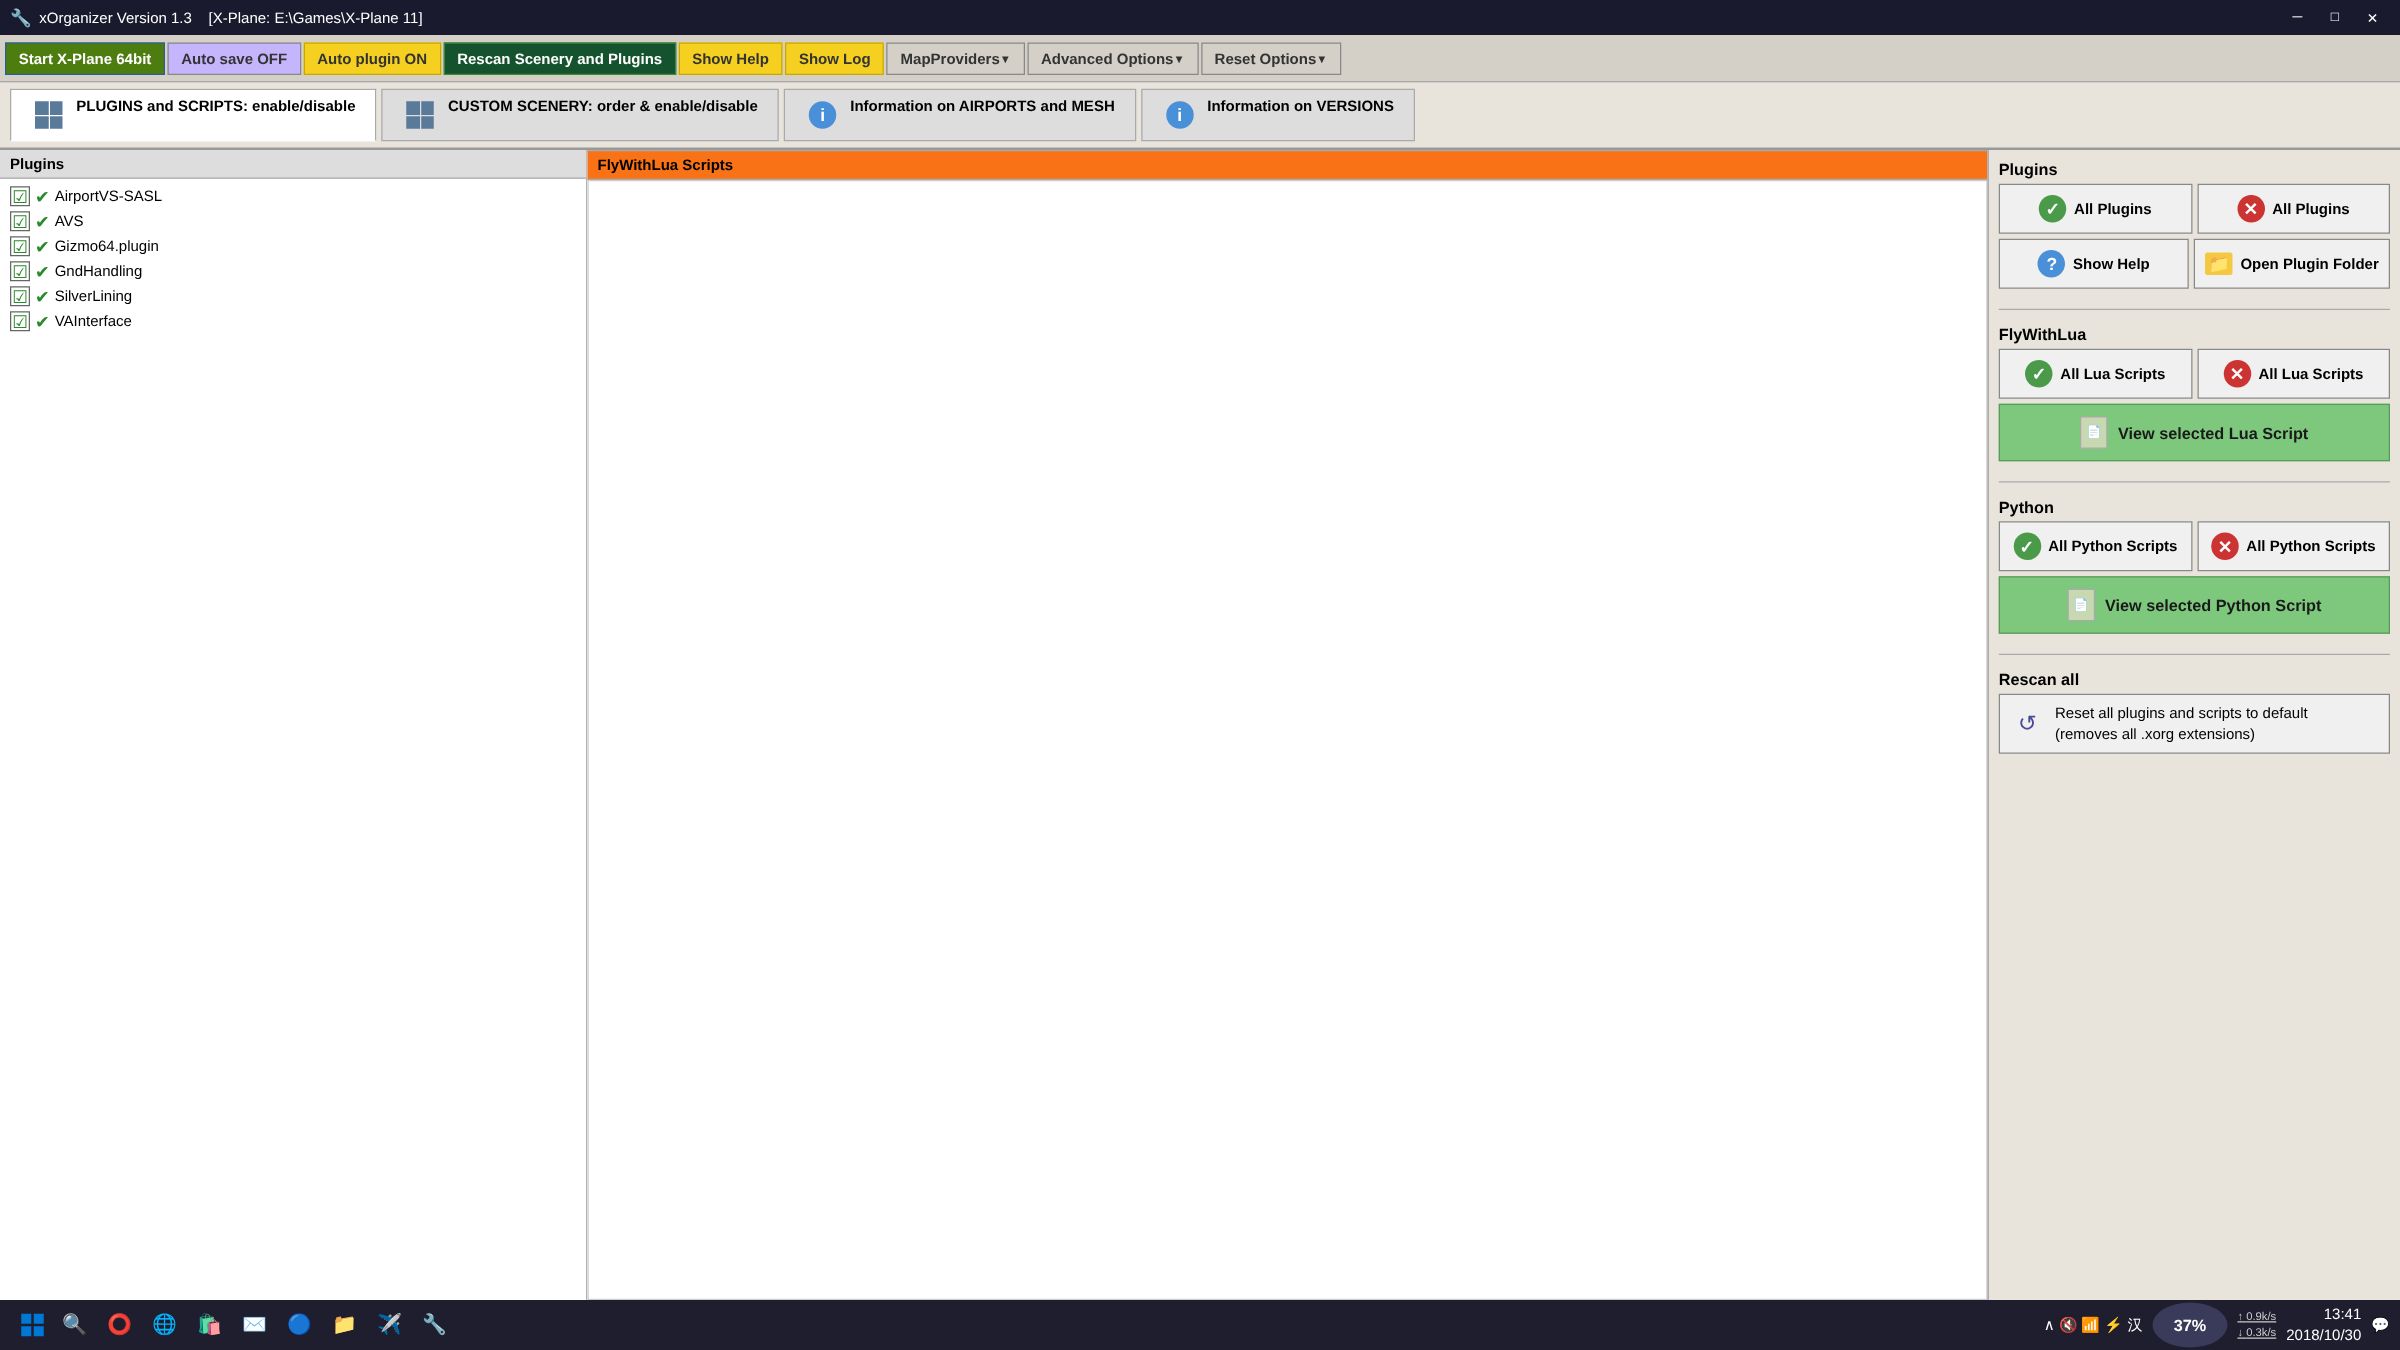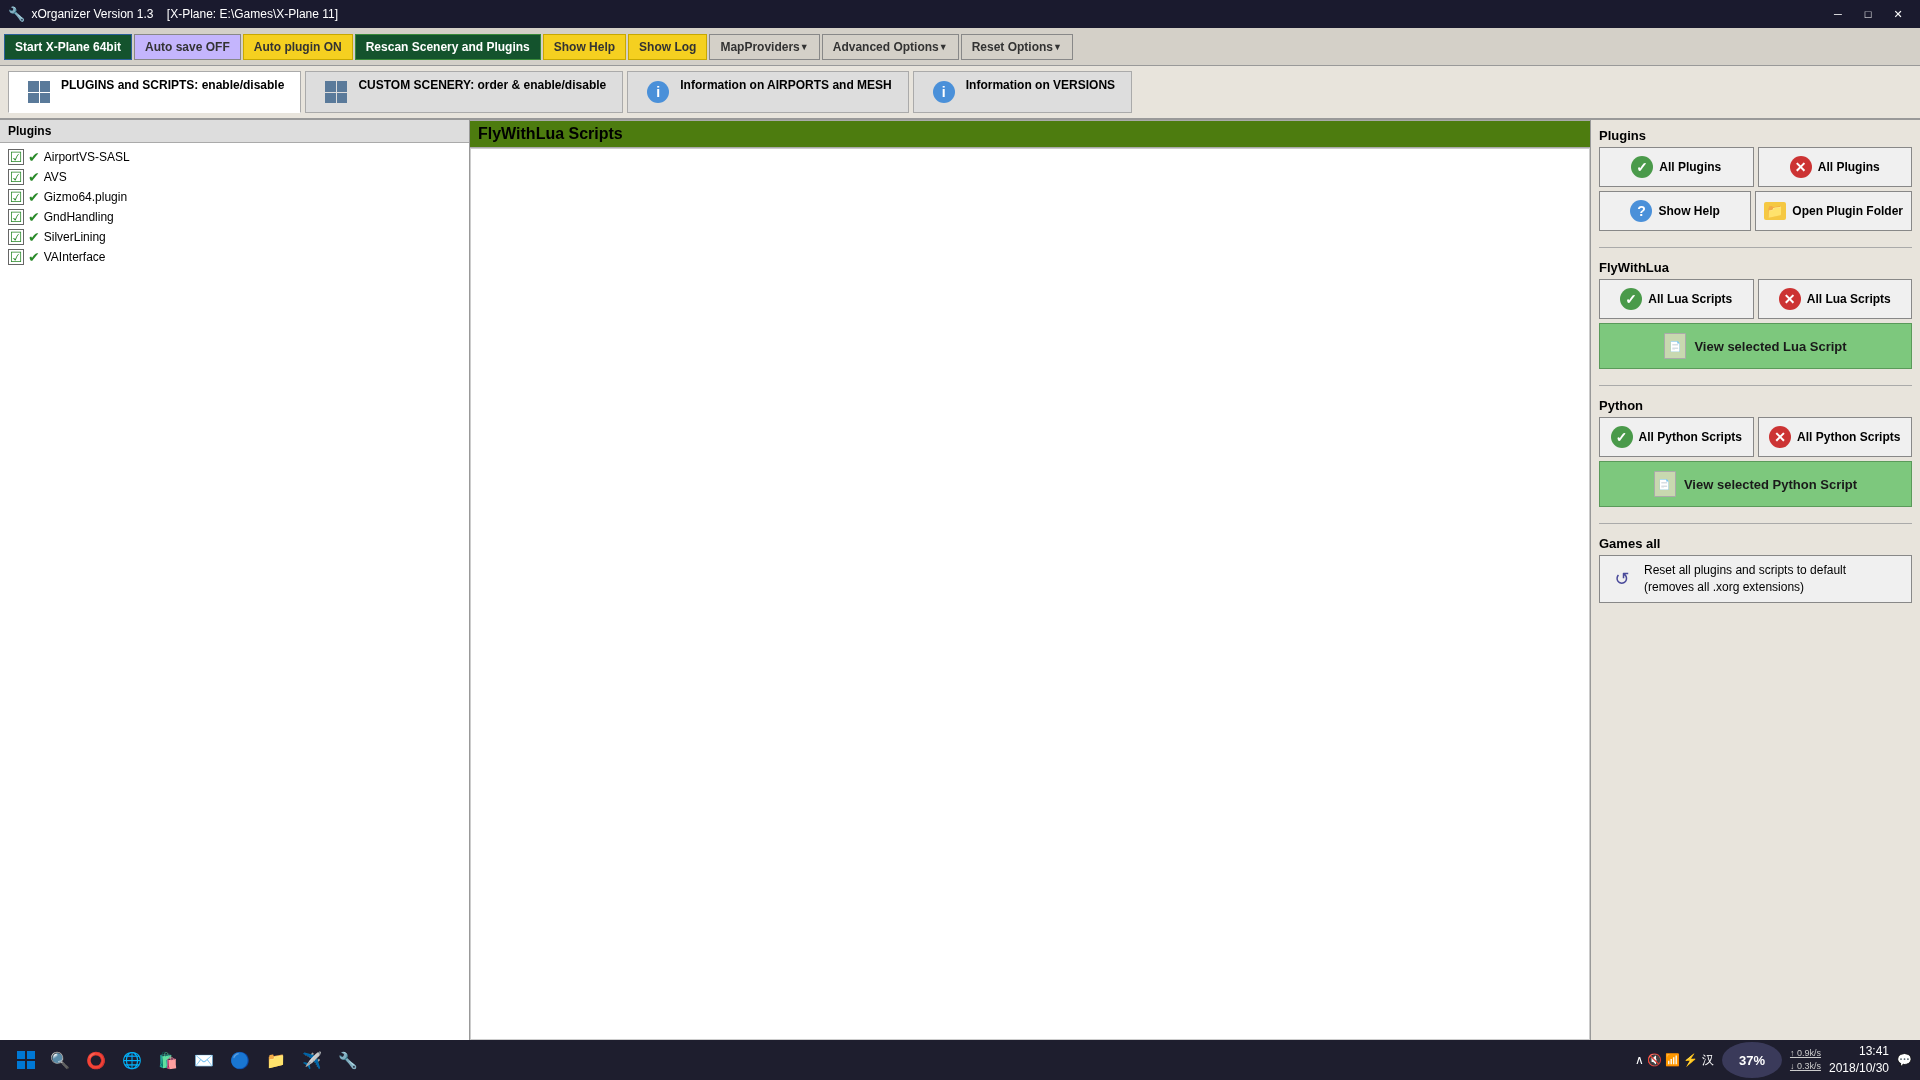--- a/index.html
+++ b/index.html
@@ -48,21 +48,21 @@
     .tb-btn {
       height: 26px;
       padding: 0 10px;
       border: 1px solid #888;
       cursor: pointer;
       font-size: 12px;
       font-weight: bold;
       display: flex; align-items: center;
       white-space: nowrap;
     }
-    .tb-btn-blue { background: #14532d; color: white; border-color: #2a6099; }
+    .tb-btn-blue { background: #4d7c0f; color: white; border-color: #2a6099; }
     .tb-btn-gray { background: #c4b5fd; color: #333; }
     .tb-btn-yellow { background: #f5d020; color: #333; border-color: #c8a800; }
     .tb-btn-green { background: #14532d; color: white; border-color: #3a8a3a; }
     .tb-btn-dropdown { background: #d4d0c8; color: #333; border-color: #888; }
     .tb-btn-dropdown::after { content: ' ▼'; font-size: 9px; }
 
     
     #navtabs {
       background: #e8e4dc;
       border-bottom: 2px solid #999;
@@ -145,24 +145,24 @@
       display: flex;
       flex-direction: column;
       background: #f8f8f8;
     }
     .script-section {
       flex: 1;
       display: flex;
       flex-direction: column;
     }
     .script-section-title {
-      background: #4d7c0f;
+      background: #f97316;
       padding: 4px 8px;
       font-weight: bold;
-      font-size: 16px;
+      font-size: 12px;
       border-bottom: 1px solid #aaa;
       border-top: 1px solid #aaa;
     }
     .script-list {
       flex: 1;
       background: white;
       border: 1px solid #ccc;
       margin: 0;
     }
 
@@ -490,21 +490,21 @@
       </div>
       <button class="right-btn-green-wide">
         <div class="icon-doc">📄</div>
         <span>View selected Python Script</span>
       </button>
     </div>
 
     <div class="divider"></div>
 
     <div>
-      <div class="right-section-title">Games all</div>
+      <div class="right-section-title">Rescan all</div>
       <button class="reset-all-btn">
         <div class="icon-reset">↺</div>
         <div class="reset-text">
           <div>Reset all plugins and scripts to default</div>
           <div>(removes all .xorg extensions)</div>
         </div>
       </button>
     </div>
 
   </div>

